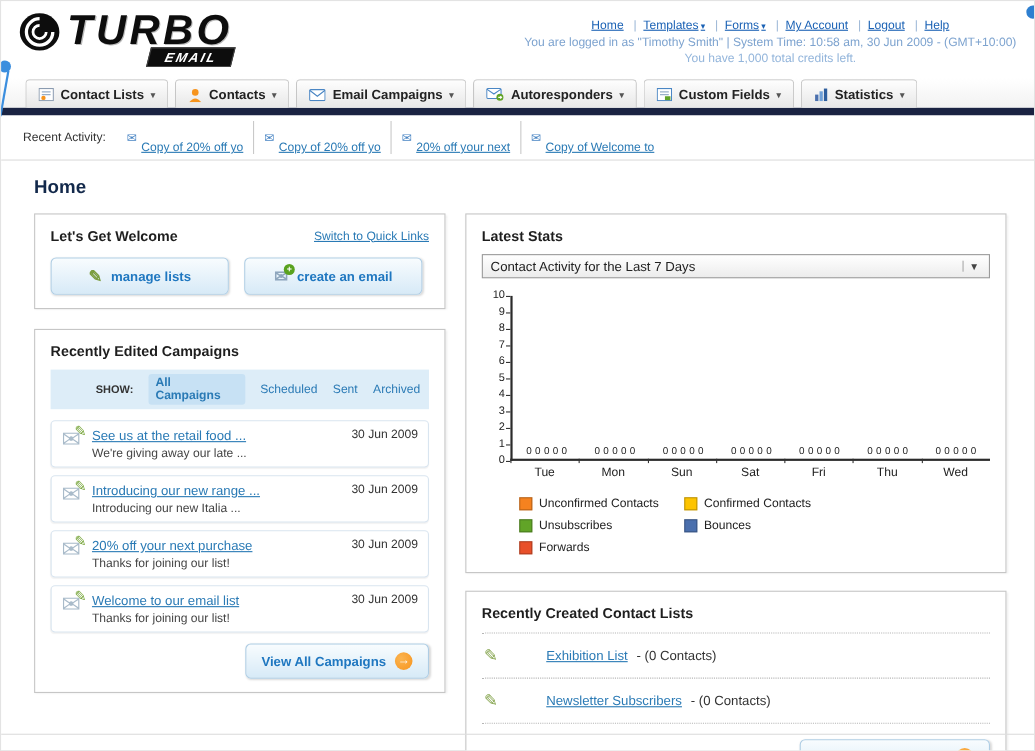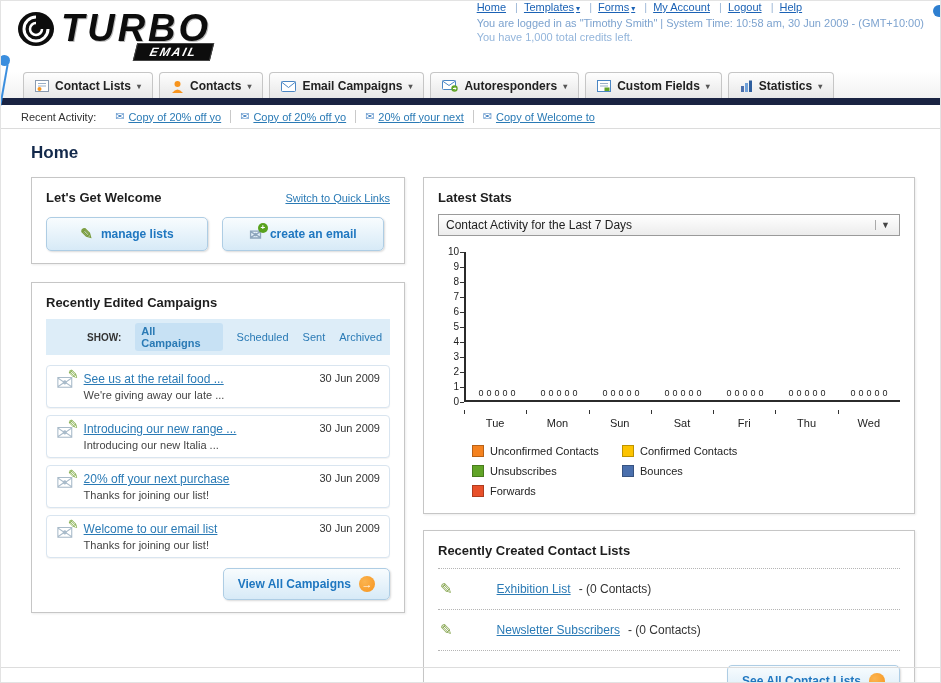--- a/index.html
+++ b/index.html
@@ -22,21 +22,21 @@
   .logo-sub {
     position:absolute; left:118px; top:36px;
     background:#0d0d0d; color:#fff; font-style:italic; font-weight:bold;
     font-size:12px; letter-spacing:2px; padding:1px 14px; transform:skewX(-14deg);
     border:1px solid #444;
   }
   .deco-dot-left { position:absolute; left:-2px; top:54px; width:11px; height:11px; border-radius:50%; background:#3b8ede; }
   .deco-line-left { position:absolute; left:2px; top:63px; width:2px; height:42px; background:#3b8ede; transform:rotate(10deg); }
   .deco-dot-right { position:absolute; right:-5px; top:4px; width:12px; height:12px; border-radius:50%; background:#2e7fd0; }
 
-  .top-right { position:absolute; top:0; right:16px; text-align:left; }
+  .top-right { position:absolute; top:16px; right:16px; text-align:center; }
   .top-links { font-size:11px; }
   .top-links a { color:#1b62b5; text-decoration:underline; }
   .top-links a + a::before { content:"|"; color:#9bb6d6; text-decoration:none; display:inline-block; margin:0 6px; }
   .tl-caret { font-size:8px; color:#1b62b5; margin-left:2px; }
   .sys-line { font-size:11px; color:#7da3cf; margin-top:4px; }
   .credits-line { font-size:11px; color:#93b5db; margin-top:2px; }
 
   
   .nav {
     display:flex; align-items:flex-end; height:34px; padding-left:22px;
@@ -54,21 +54,21 @@
 
   
   .recent {
     display:flex; align-items:center; padding:5px 16px 5px 20px;
     font-size:11px; color:#444; border-bottom:1px solid #dcdcdc; background:#fff;
   }
   .recent-label { margin-right:10px; color:#333; }
   .recent-item { display:flex; align-items:center; gap:4px; padding:0 9px; border-right:1px solid #c9c9c9; }
   .recent-item:last-child { border-right:none; }
   .mini-env { color:#4a86c4; font-size:11px; }
-  .recent-item a { color:#2a7ab5; text-decoration:underline; }
+  .recent-item a { color:#2a7ab5; text-decoration:underline;margin-top:18px; }
 
   
   .content { padding:12px 27px 0 30px; }
   .page-title { font-size:17px; font-weight:bold; color:#13294b; margin:2px 0 14px; }
   .columns { display:flex; gap:18px; align-items:flex-start; }
   .col-left { width:374px; flex:none; display:flex; flex-direction:column; gap:18px; }
   .col-right { width:492px; flex:none; display:flex; flex-direction:column; gap:16px; }
   .box { border:1px solid #c6c6c6; background:#fff; padding:12px 14px; box-shadow:1px 1px 2px rgba(0,0,0,0.08); }
   .box-title { font-size:13px; font-weight:bold; color:#1e1e1e; }
   .row-between { display:flex; justify-content:space-between; align-items:center; }
@@ -128,21 +128,21 @@
   .y-axis { position:relative; width:26px; height:150px; flex:none; }
   .ylab {
     position:absolute; right:5px; transform:translateY(-50%);
     font-size:10px; color:#222; line-height:1;
   }
   .ylab::after { content:""; position:absolute; right:-5px; top:50%; width:4px; height:1px; background:#333; }
   .plot-wrap { flex:1; }
   .plot { position:relative; height:150px; border-left:2px solid #2b2b2b; border-bottom:2px solid #2b2b2b; }
   .zero-row { position:absolute; left:0; right:0; bottom:2px; display:flex; }
   .zgroup { flex:1; display:flex; justify-content:center; gap:3px; font-size:9px; color:#222; }
-  .x-axis { display:flex; margin-top:15px; }
+  .x-axis { display:flex; margin-top:5px; }
   .xcell { position:relative; flex:1; text-align:center; font-size:11px; color:#222; }
   .xcell::before { content:""; position:absolute; left:0; top:-7px; width:1px; height:4px; background:#333; }
   .legend { display:flex; flex-wrap:wrap; row-gap:8px; margin:16px 0 4px 34px; }
   .lg-item { display:flex; align-items:center; gap:6px; width:150px; font-size:11px; color:#222; }
   .sw { width:12px; height:12px; flex:none; border:1px solid rgba(0,0,0,0.25); }
 
   
   .cl-list { margin-top:10px; border-top:1px dotted #b5b5b5; }
   .cl-row { display:flex; align-items:center; gap:8px; padding:11px 2px; border-bottom:1px dotted #b5b5b5; font-size:12px; }
   .cl-icon { color:#7a9c3e; font-size:15px; }

